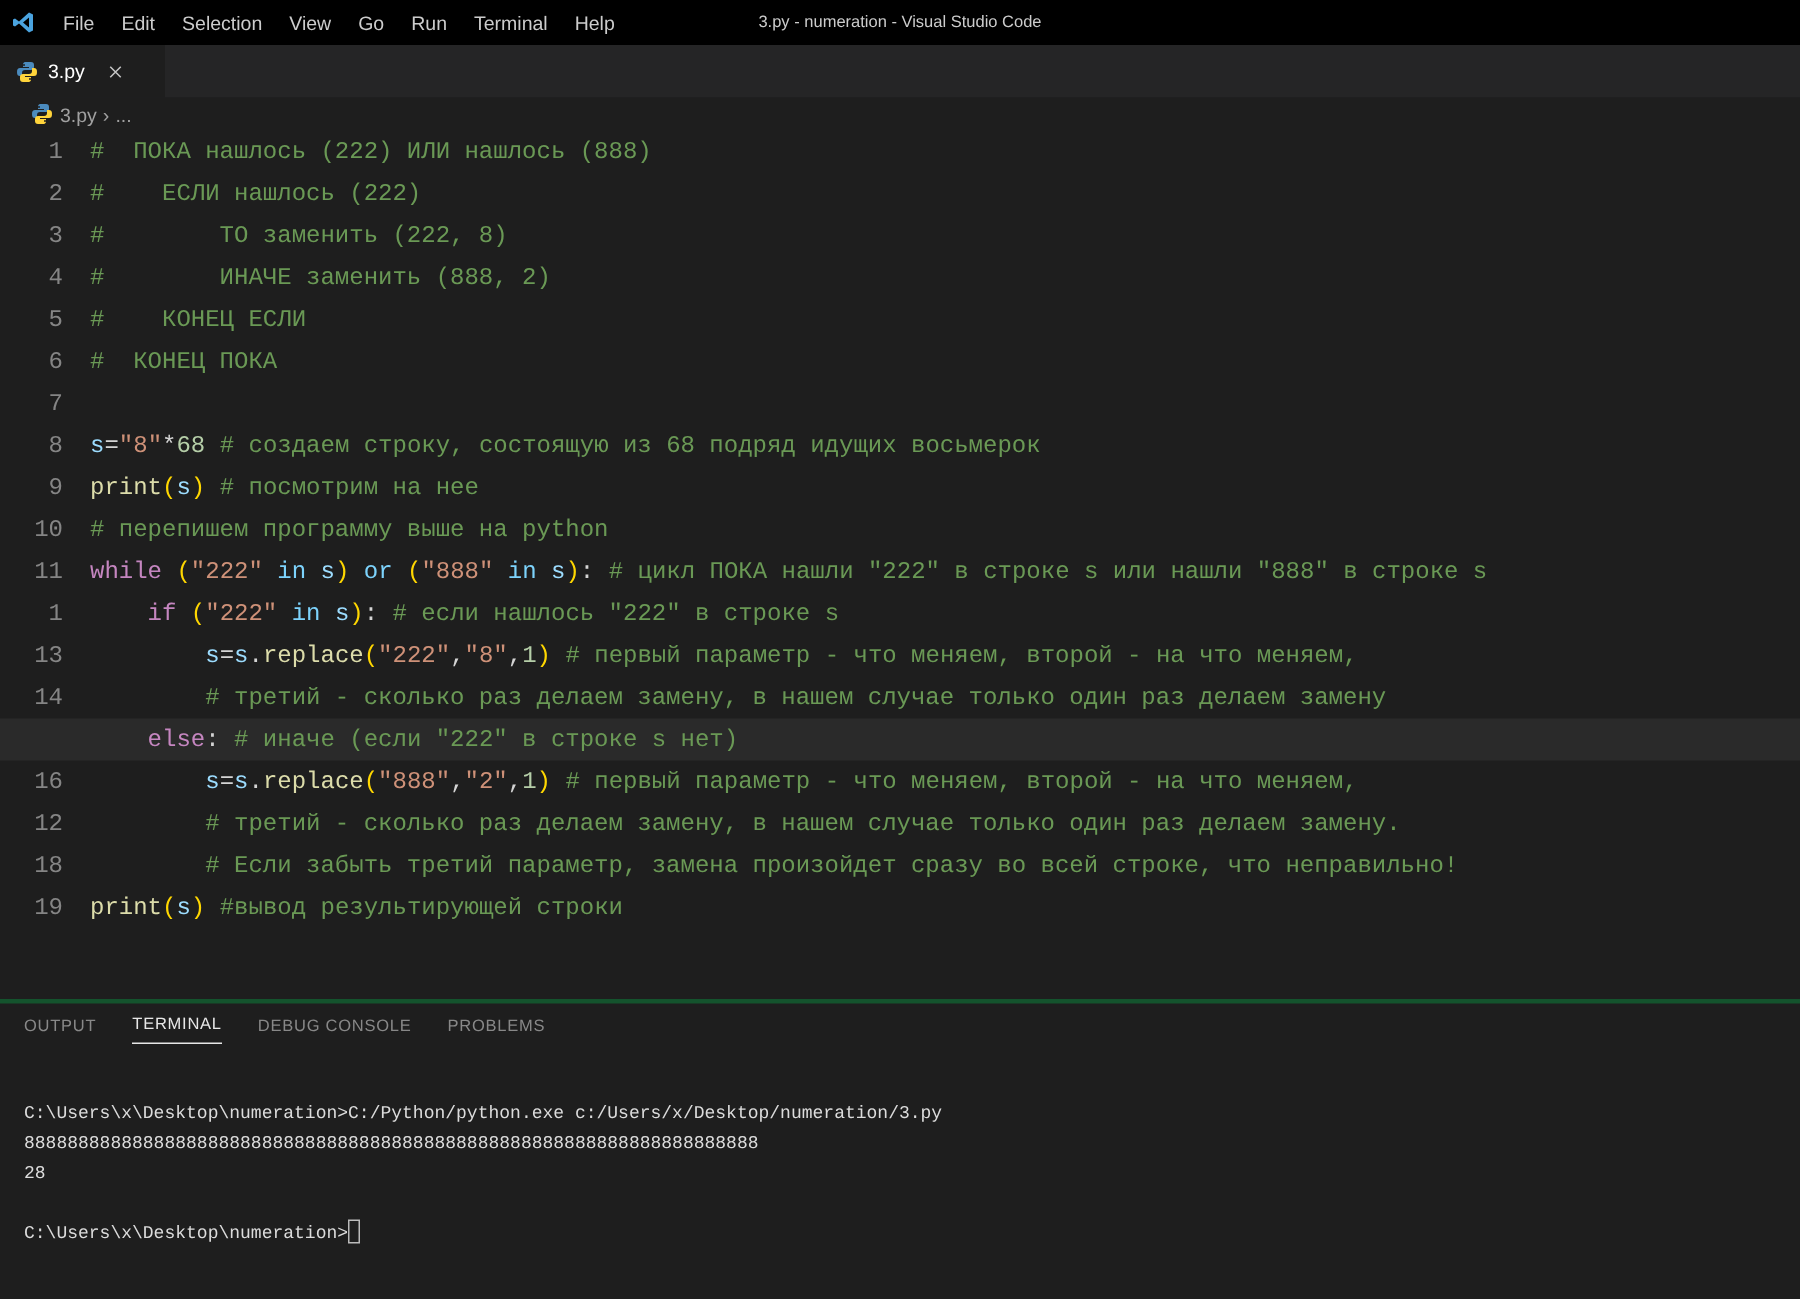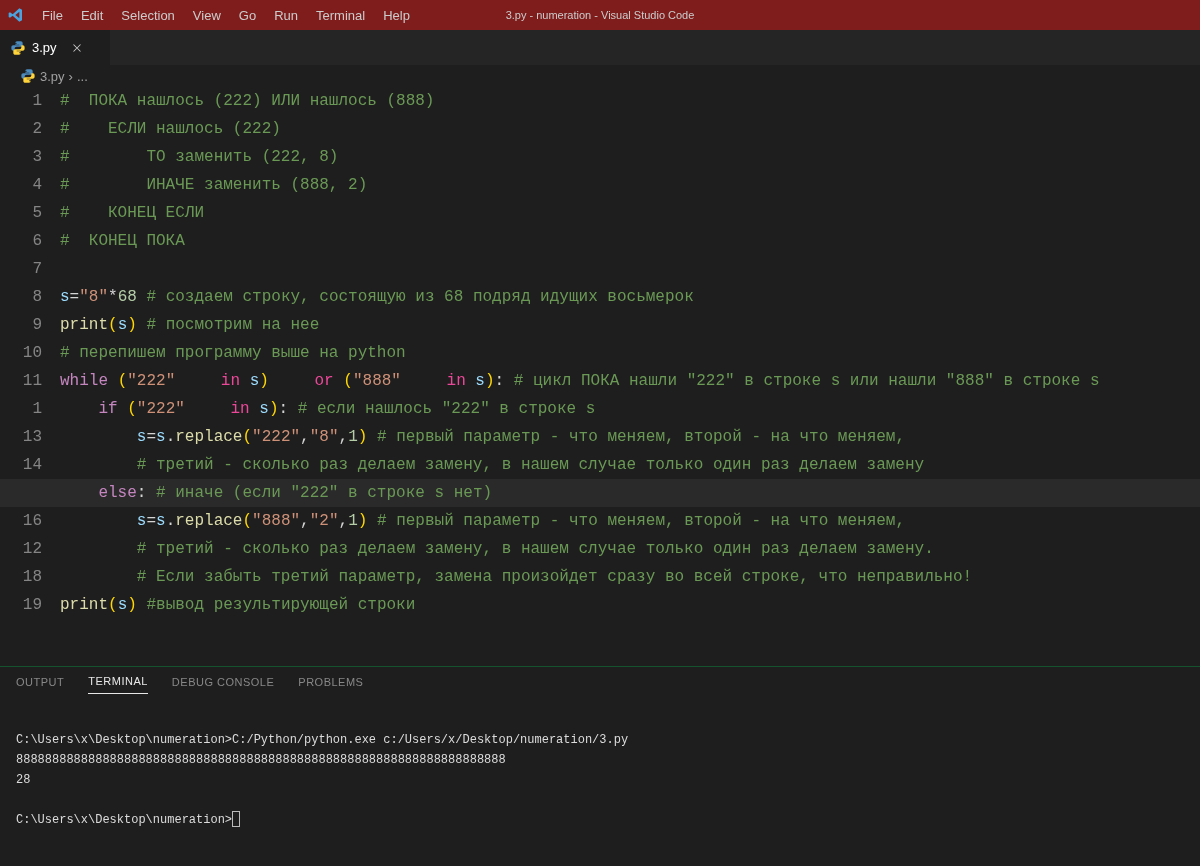--- a/index.html
+++ b/index.html
@@ -9,21 +9,21 @@
   color: #cccccc;
   background: #1e1e1e;
   width: 1200px;
   height: 866px;
   overflow: hidden;
   display: flex;
   flex-direction: column;
 }
 .titlebar {
   height: 30px;
-  background: #7f1d1d;
+  background: #000000;
   display: flex;
   align-items: center;
   padding: 0 8px;
   position: relative;
 }
 .logo {
   width: 16px; height: 16px;
   margin-right: 10px;
   display: inline-block;
 }
@@ -108,26 +108,26 @@
   background: #2a2a2a;
   z-index: 0;
 }
 .codeline { position: relative; z-index: 1; }
 .tok-comment { color: #6a9955; }
 .tok-var { color: #9cdcfe; }
 .tok-str { color: #ce9178; }
 .tok-num { color: #b5cea8; }
 .tok-func { color: #dcdcaa; }
 .tok-kw { color: #c586c0; }
-.tok-kwblue { color: #ec4899; margin-left: 36px; }
+.tok-kwblue { color: #7dd3fc; }
 .tok-op { color: #d4d4d4; }
 .tok-paren-y { color: #ffd700; }
 
 .panel {
-  border-top: 1px solid #14532d;
+  border-top: 3px solid #14532d;
   background: #1e1e1e;
   display: flex;
   flex-direction: column;
   height: 200px;
 }
 .panel-tabs {
   display: flex;
   gap: 24px;
   align-items: center;
   padding: 8px 16px 4px;

